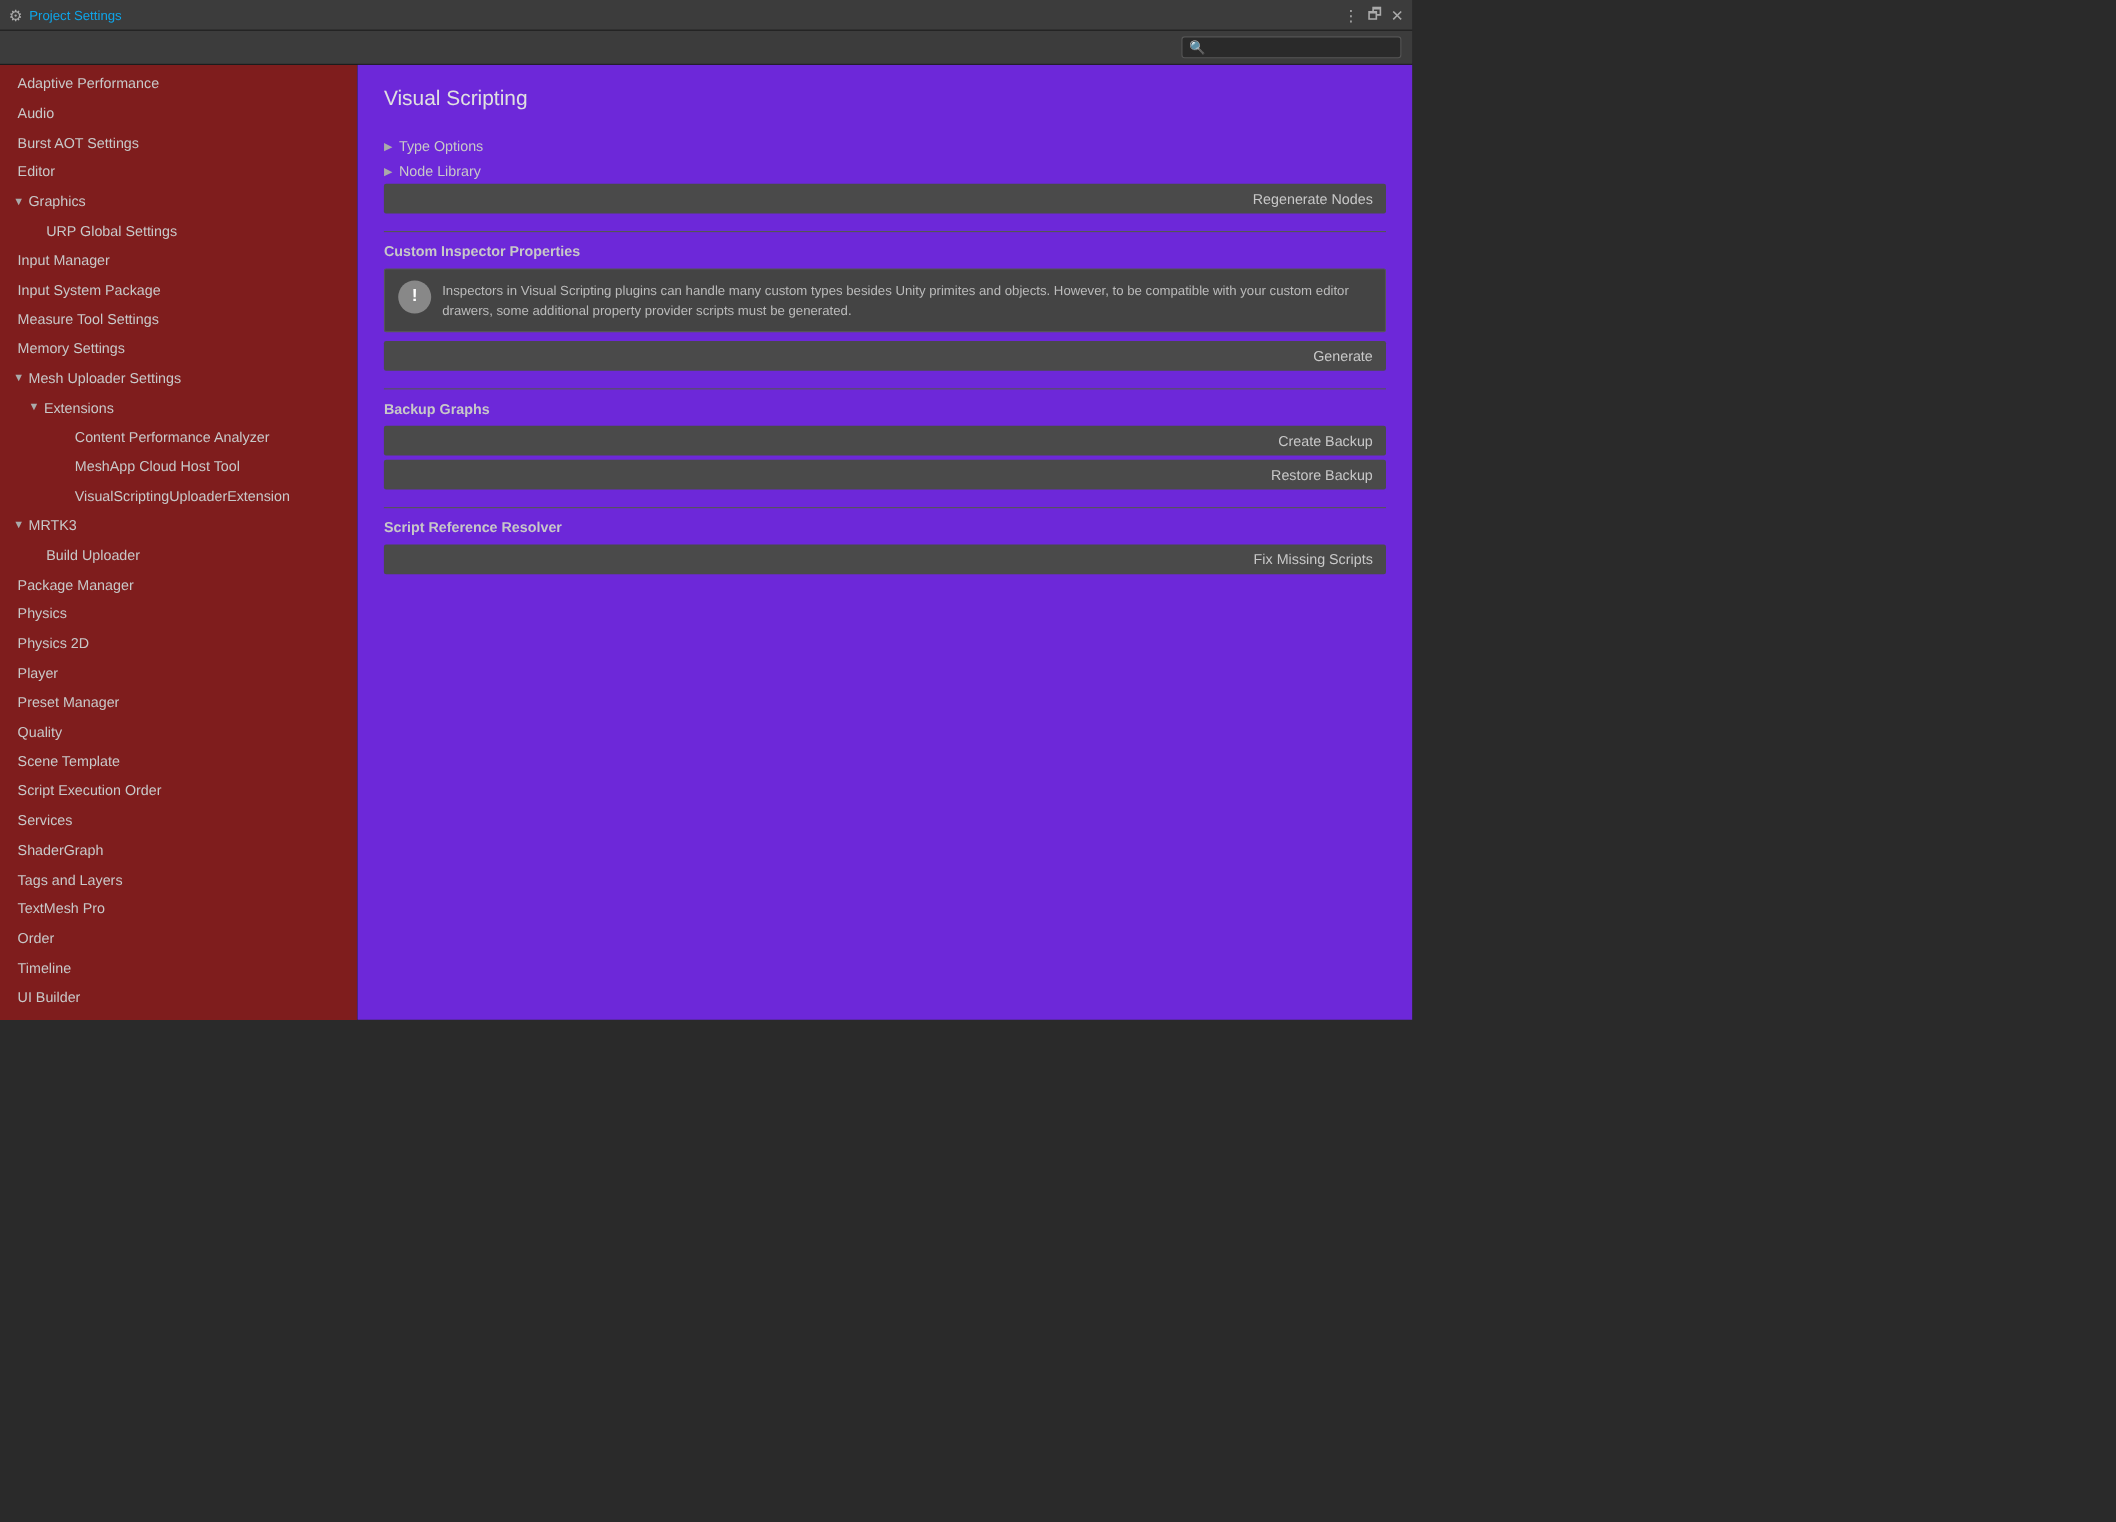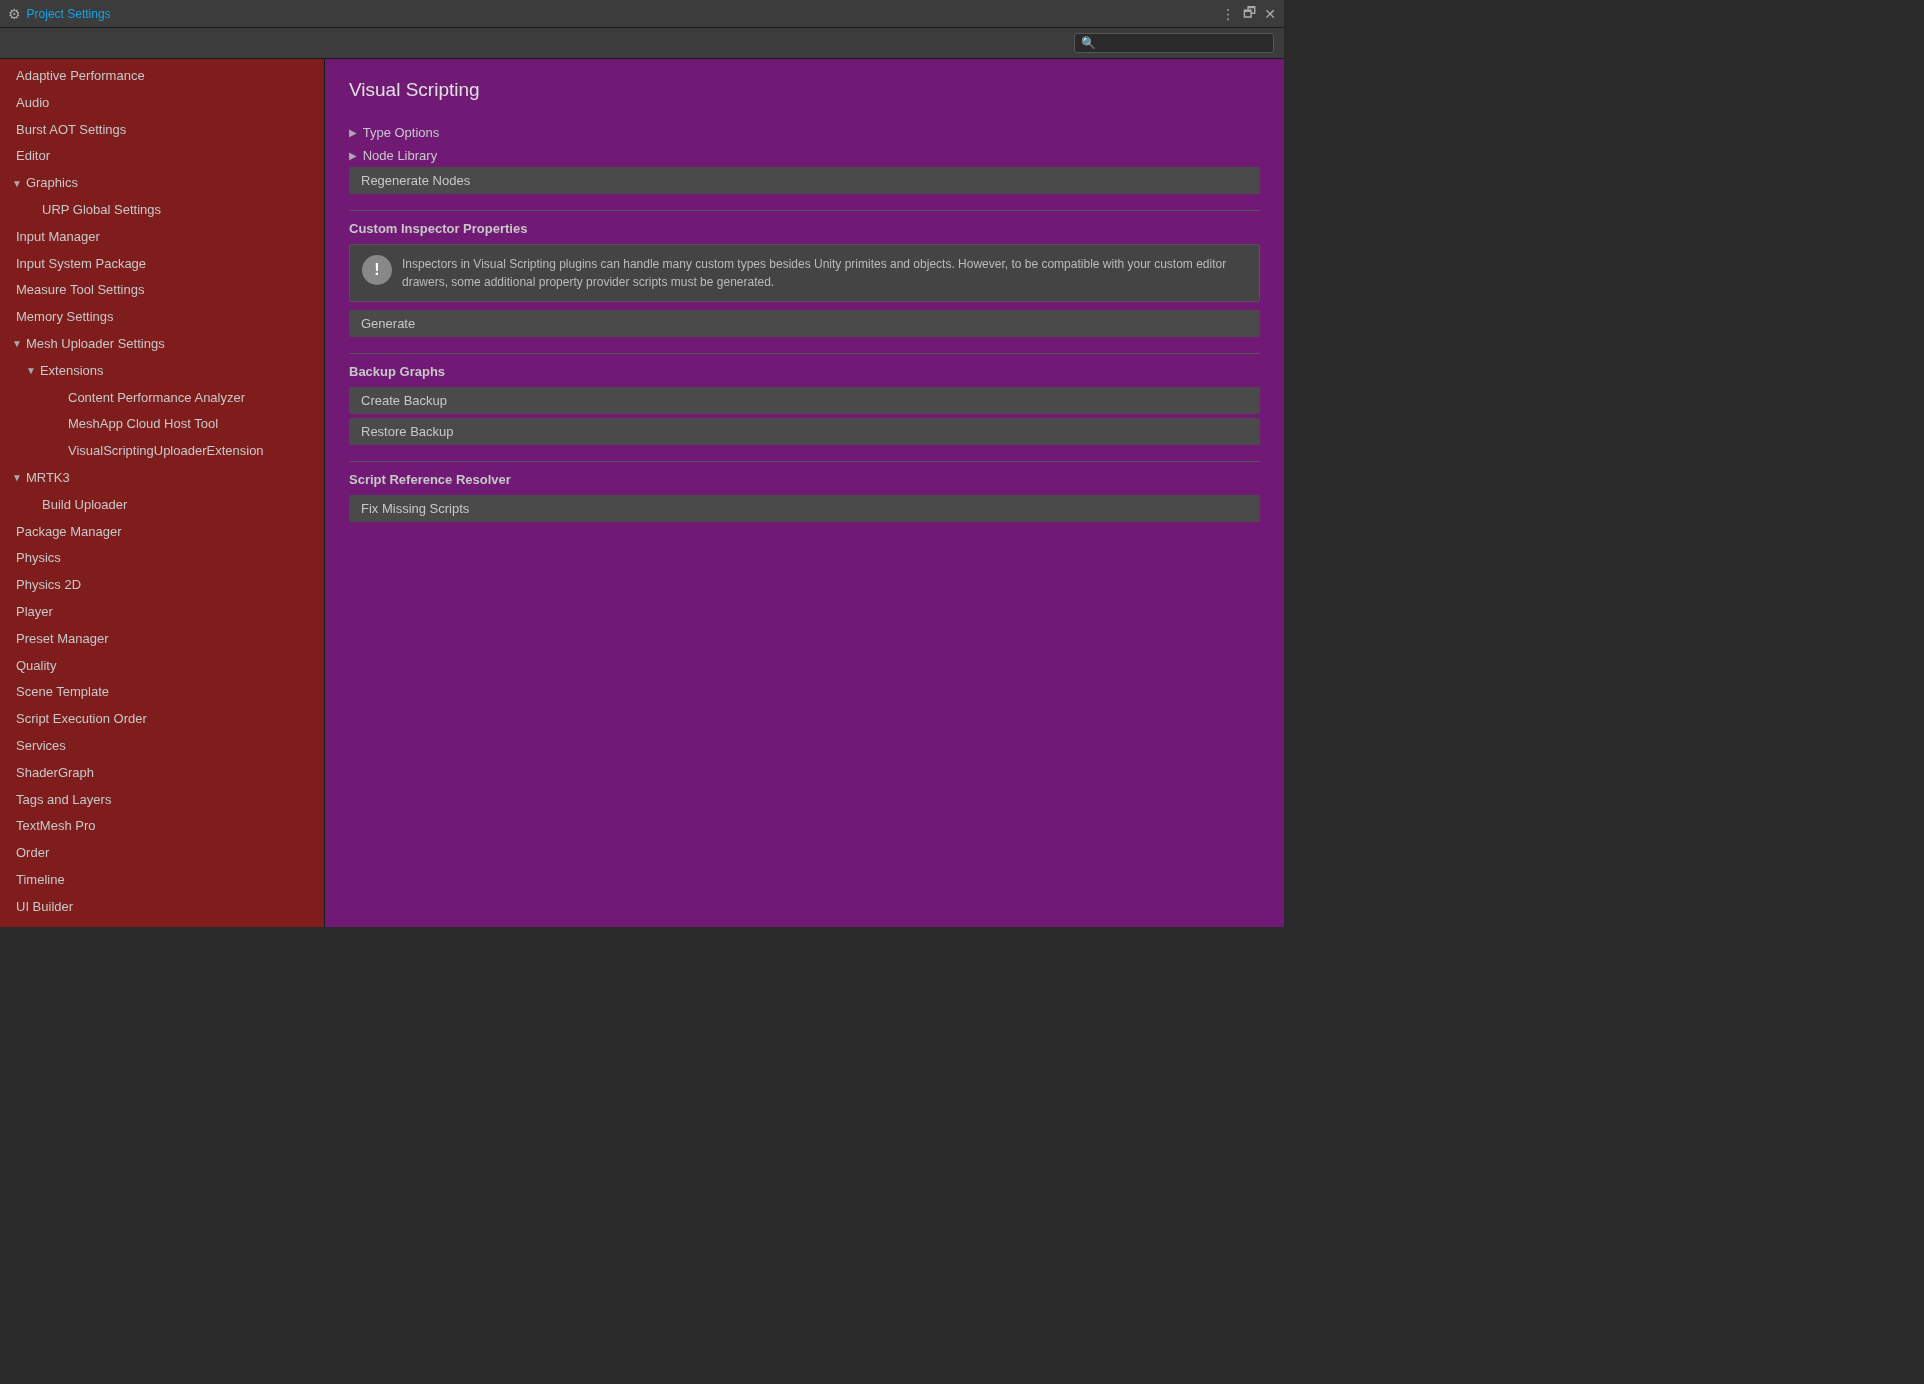--- a/index.html
+++ b/index.html
@@ -119,21 +119,21 @@
       align-items: center;
       gap: 4px;
     }
     .sidebar-group-header.indent1 { padding-left: 26px; }
 
     .chevron-down { font-size: 10px; color: #aaa; }
 
     
     .content {
       flex: 1;
-      background: #701a75;
+      background: #6d28d9;
       overflow-y: auto;
       padding: 20px 24px;
     }
     .content::-webkit-scrollbar { width: 8px; }
     .content::-webkit-scrollbar-track { background: #2a2a2a; }
     .content::-webkit-scrollbar-thumb { background: #555; border-radius: 3px; }
 
     .content-title {
       font-size: 19px;
       font-weight: 400;
@@ -160,21 +160,21 @@
     }
 
     .action-button {
       display: block;
       width: 100%;
       background: #4a4a4a;
       border: none;
       color: #c8c8c8;
       font-size: 13px;
       padding: 6px 12px;
-      text-align: left;
+      text-align: right;
       cursor: pointer;
       margin-bottom: 4px;
       border-radius: 2px;
     }
 
     .section-divider {
       margin: 16px 0 10px 0;
       border: none;
       border-top: 1px solid #555;
     }

